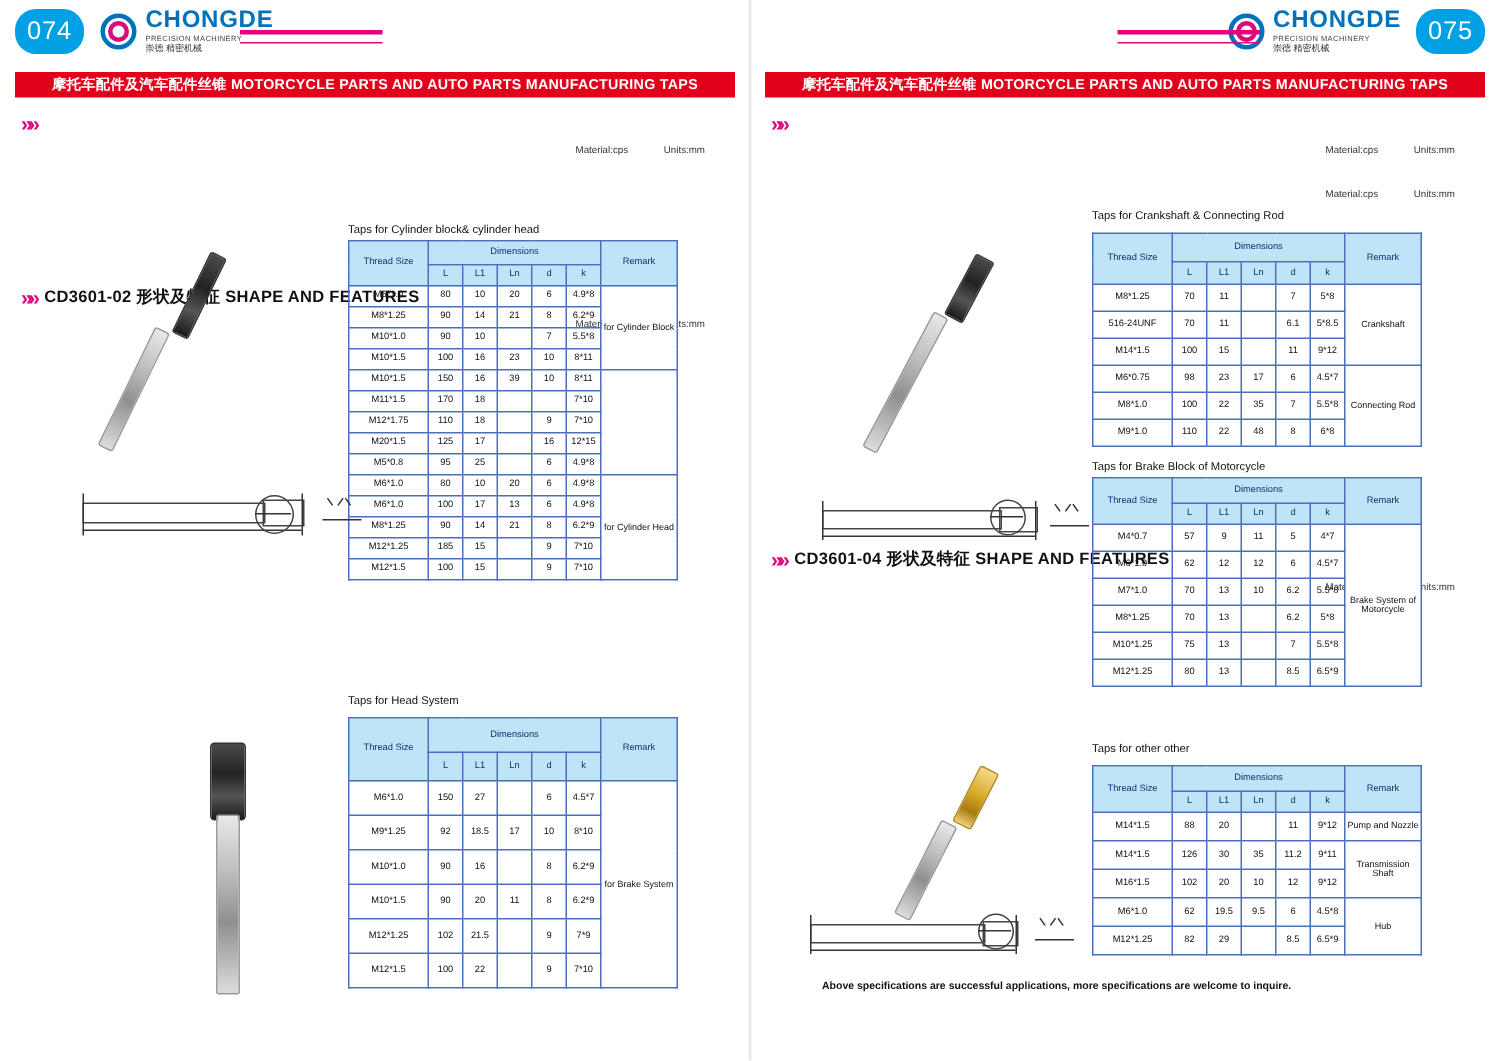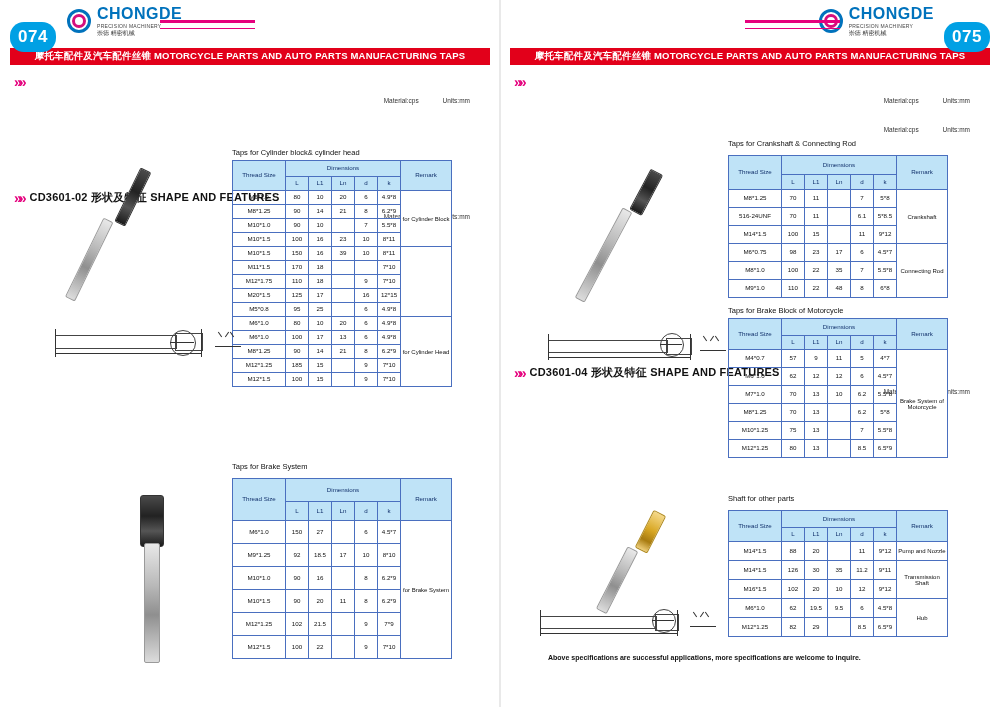--- a/index.html
+++ b/index.html
@@ -19,22 +19,22 @@
   .page.right{left:500px;}
   .gutter{
     position:absolute;left:499px;top:0;width:2px;height:707px;background:#e9e9e9;
   }
 
   
   .hdr{
     position:relative;height:38px;margin:6px 10px 0 10px;
   }
   .pagenum{
-    position:absolute;top:16px;width:46px;height:30px;
-    background:#00a0e4;color:#fff;font-size:17px;font-weight:bold;
+    position:absolute;top:0;width:46px;height:30px;
+    background:#00a0e4;color:#fff;font-size:17px;font-weight:normal;
     display:flex;align-items:center;justify-content:center;
     letter-spacing:0.5px;
     border-radius:14px;
   }
   .left .pagenum{left:0;}
   .right .pagenum{right:0;}
   .logoblock{
     position:absolute;top:-2px;height:34px;display:flex;align-items:center;gap:5px;
   }
   .left .logoblock{left:56px;}
@@ -327,21 +327,21 @@
   <div class="sect" style="margin-top:86px;">
     <span class="chev">»»</span>
     <span class="txt">CD3601-02 形状及特征 SHAPE AND FEATURES</span>
   </div>
 
   <div class="meta">
     <span>Material:cps</span>
     <span>Units:mm</span>
   </div>
 
-  <div style="position:absolute;left:232px;top:462px;" class="tabletitle">Taps for Brake System</div>
+  <div style="position:absolute;left:232px;top:462px;" class="tabletitle">Taps for Head System</div>
 
   <div style="position:absolute;left:232px;top:478px;">
     <table class="spec">
       <thead>
         <tr>
           <th class="hdr-main w-thread" rowspan="2" style="height:22px;">Thread Size</th>
           <th class="hdr-main" colspan="5" style="height:22px;">Dimensions</th>
           <th class="hdr-main w-remark" rowspan="2" style="height:22px;">Remark</th>
         </tr>
         <tr>
@@ -618,21 +618,21 @@
   <div class="sect" style="margin-top:232px;">
     <span class="chev">»»</span>
     <span class="txt">CD3601-04 形状及特征 SHAPE AND FEATURES</span>
   </div>
 
   <div class="meta">
     <span>Material:cps</span>
     <span>Units:mm</span>
   </div>
 
-  <div style="position:absolute;left:228px;top:494px;" class="tabletitle">Shaft for other parts</div>
+  <div style="position:absolute;left:228px;top:494px;" class="tabletitle">Taps for other other</div>
 
   <div style="position:absolute;left:228px;top:510px;">
     <table class="spec">
       <thead>
         <tr>
           <th class="hdr-main w-thread" rowspan="2" style="height:16px;">Thread Size</th>
           <th class="hdr-main" colspan="5" style="height:16px;">Dimensions</th>
           <th class="hdr-main w-remark" rowspan="2" style="height:16px;">Remark</th>
         </tr>
         <tr>

